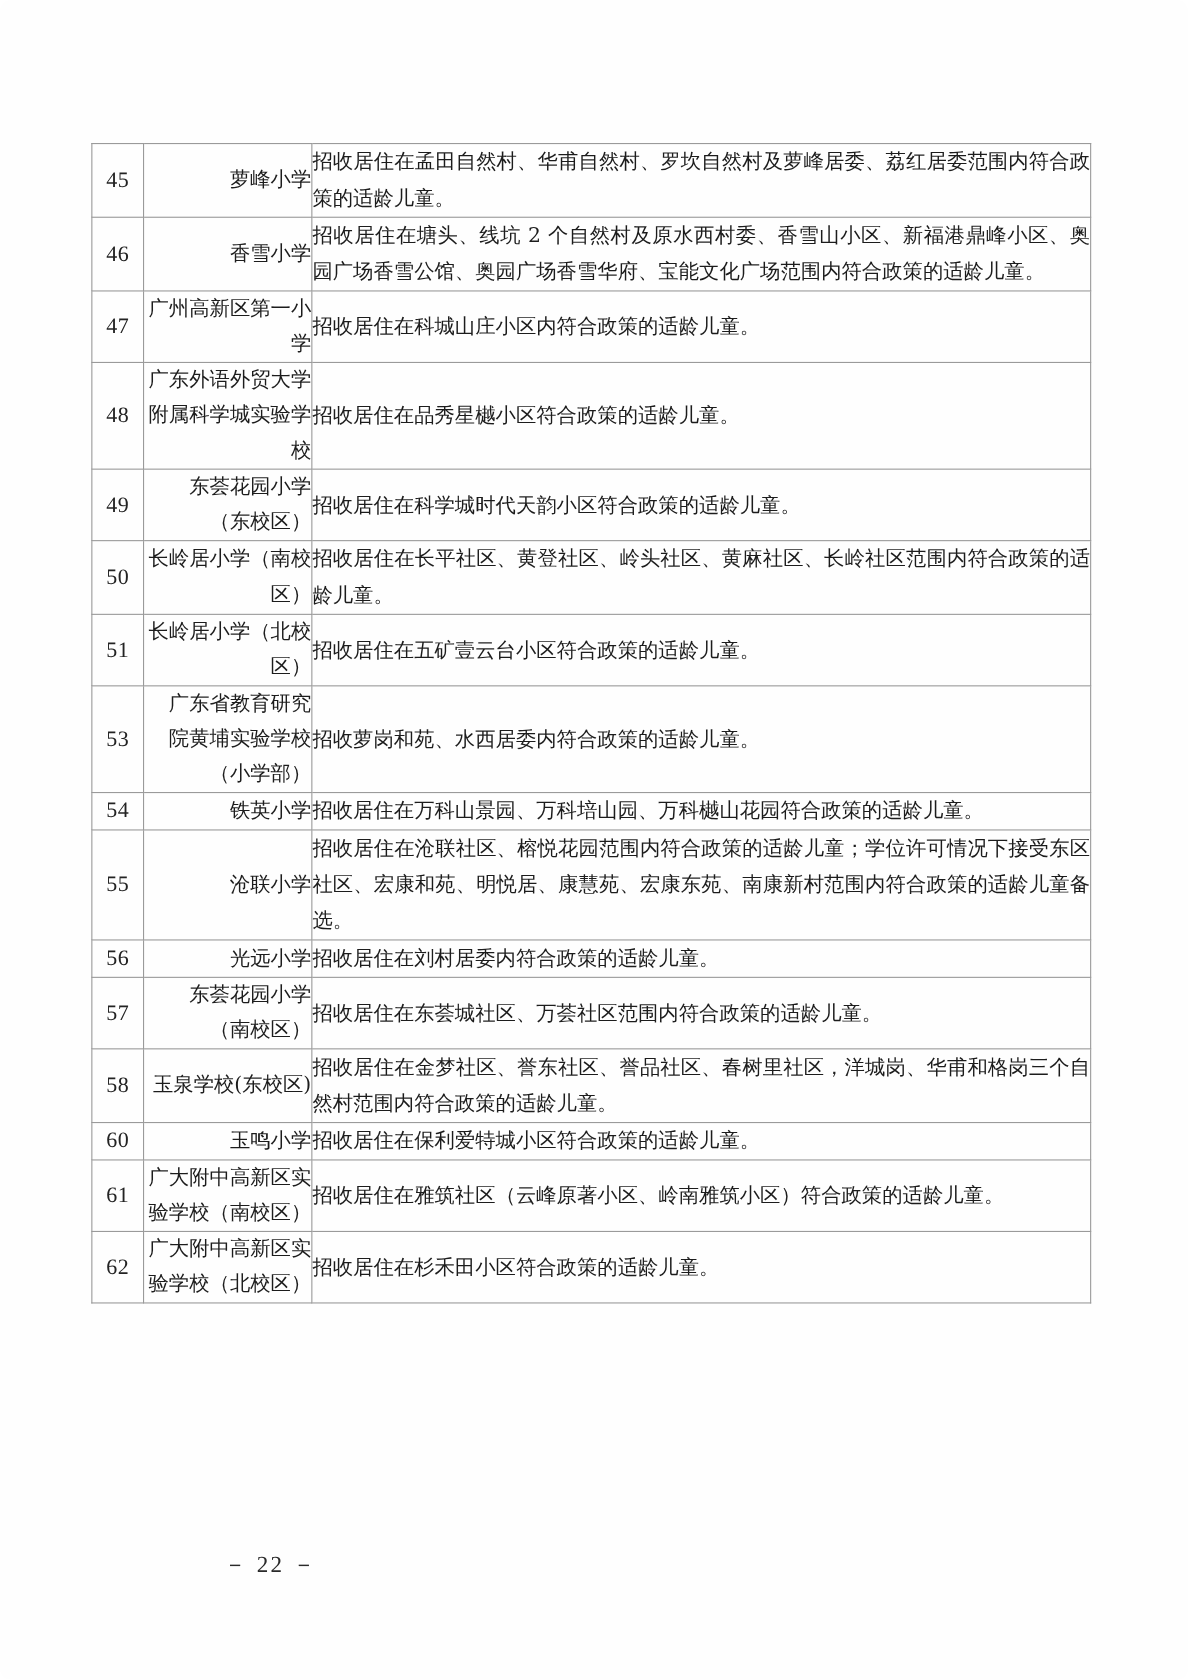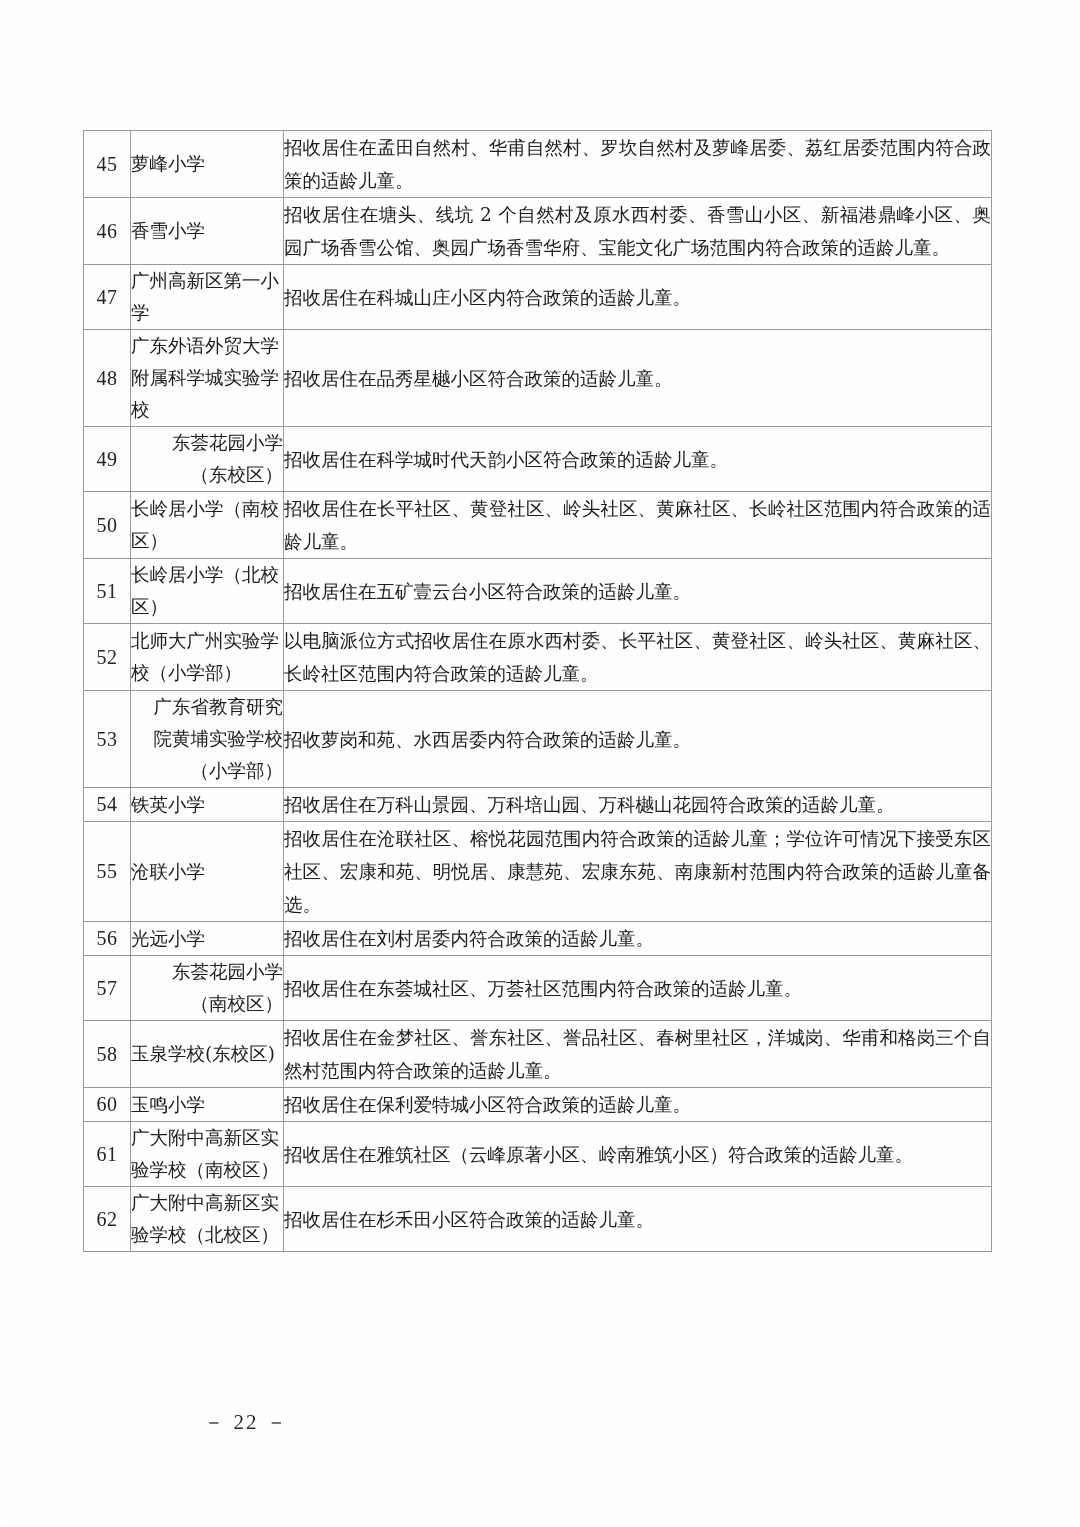--- a/index.html
+++ b/index.html
@@ -49,20 +49,21 @@
     font-size: 20px;
     color: #232323;
     letter-spacing: 0.5px;
   }
   td.name-cell {
     font-family: "DejaVu Serif", "Liberation Serif", serif;
     font-size: 18.5px;
     line-height: 32px;
     color: #1c1c1c;
     padding: 7px 5px 7px 7px;
+    text-align: right;
   }
   td.name-cell.centered {
     text-align: right;
     padding-left: 5px;
   }
   td.desc-cell {
     font-family: "DejaVu Serif", "Liberation Serif", serif;
     font-size: 18.5px;
     line-height: 33px;
     color: #1c1c1c;
@@ -130,25 +131,20 @@
             <td class="num-cell">50</td>
             <td class="name-cell">长岭居小学（南校区）</td>
             <td class="desc-cell">招收居住在长平社区、黄登社区、岭头社区、黄麻社区、长岭社区范围内符合政策的适龄儿童。</td>
           </tr>
           <tr>
             <td class="num-cell">51</td>
             <td class="name-cell">长岭居小学（北校区）</td>
             <td class="desc-cell">招收居住在五矿壹云台小区符合政策的适龄儿童。</td>
           </tr>
           <tr>
-            <td class="num-cell">52</td>
-            <td class="name-cell">北师大广州实验学校（小学部）</td>
-            <td class="desc-cell">以电脑派位方式招收居住在原水西村委、长平社区、黄登社区、岭头社区、黄麻社区、长岭社区范围内符合政策的适龄儿童。</td>
-          </tr>
-          <tr>
             <td class="num-cell">53</td>
             <td class="name-cell centered">广东省教育研究院黄埔实验学校（小学部）</td>
             <td class="desc-cell">招收萝岗和苑、水西居委内符合政策的适龄儿童。</td>
           </tr>
           <tr>
             <td class="num-cell">54</td>
             <td class="name-cell">铁英小学</td>
             <td class="desc-cell">招收居住在万科山景园、万科培山园、万科樾山花园符合政策的适龄儿童。</td>
           </tr>
           <tr>

